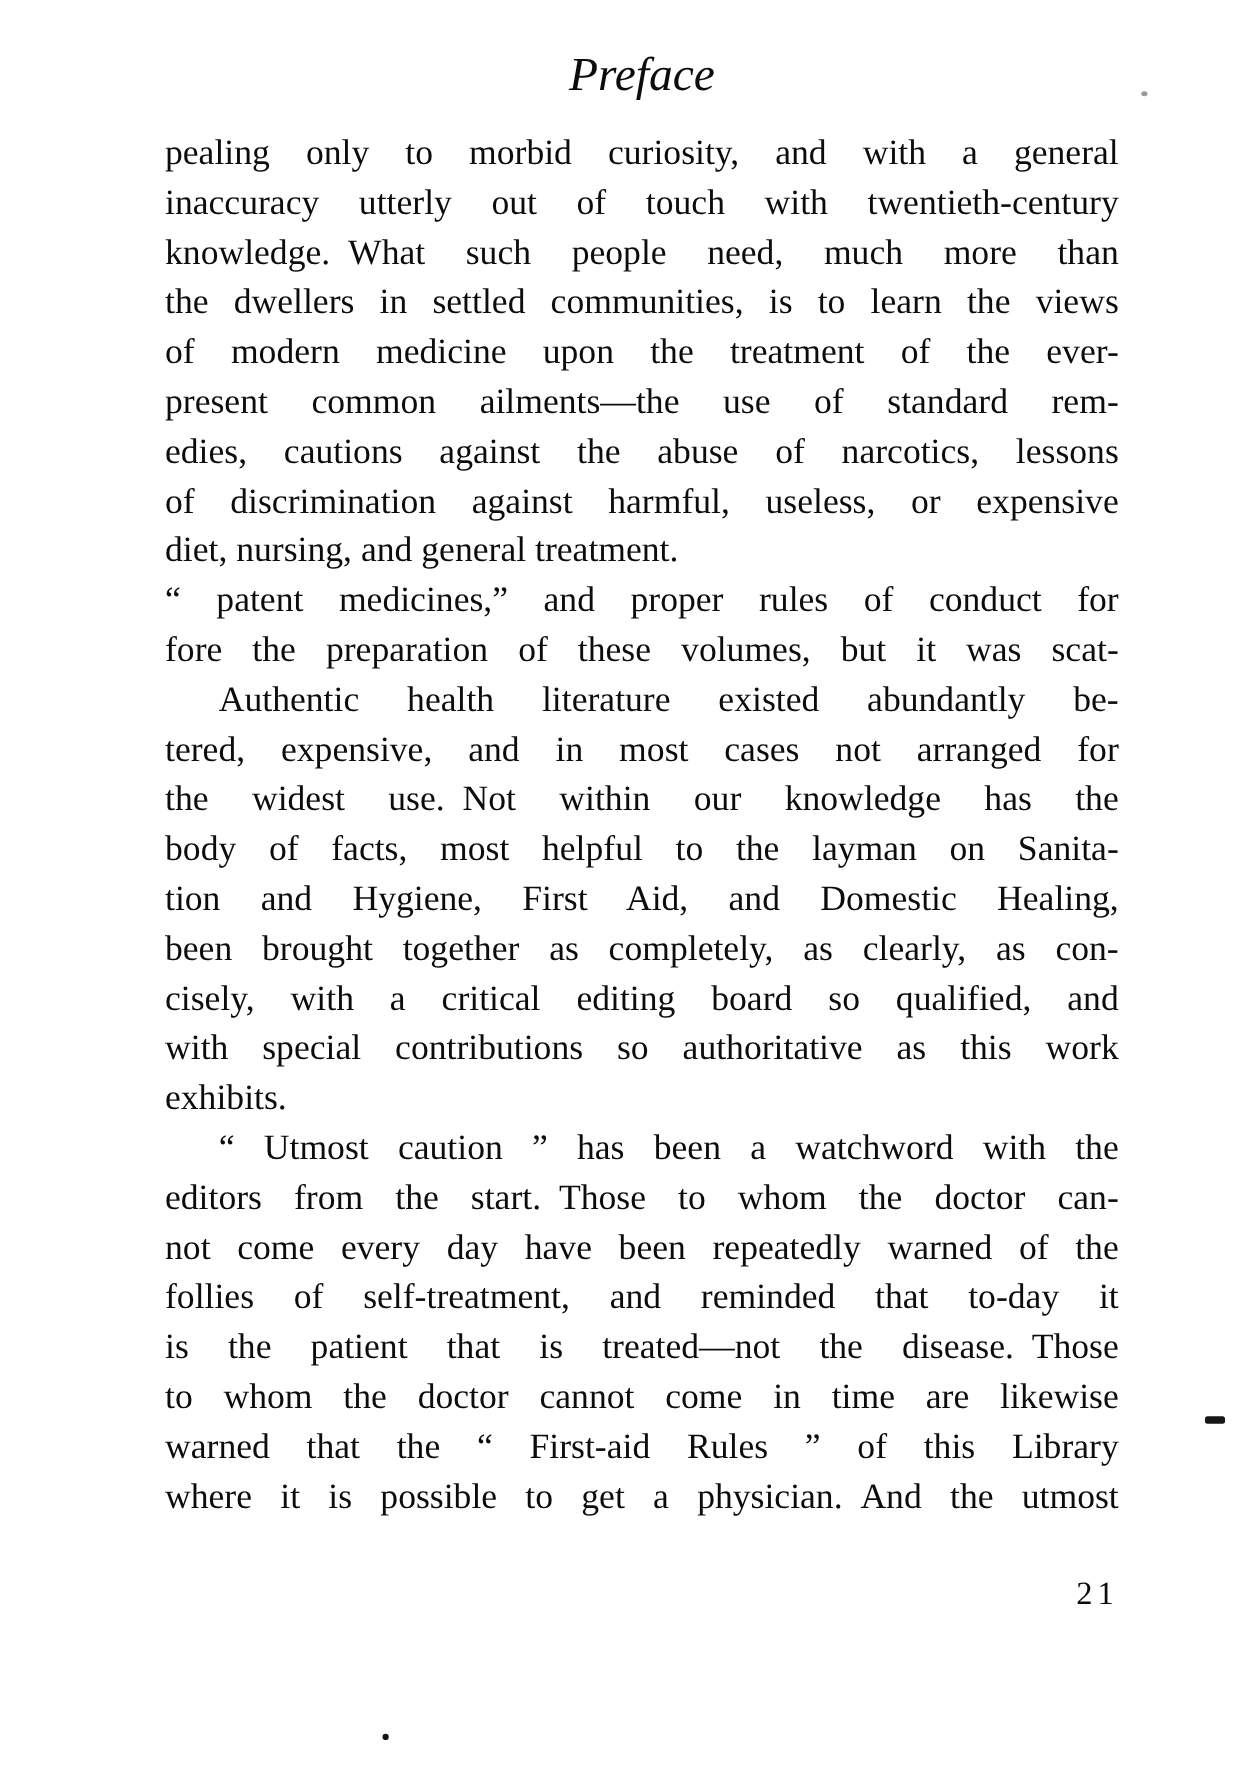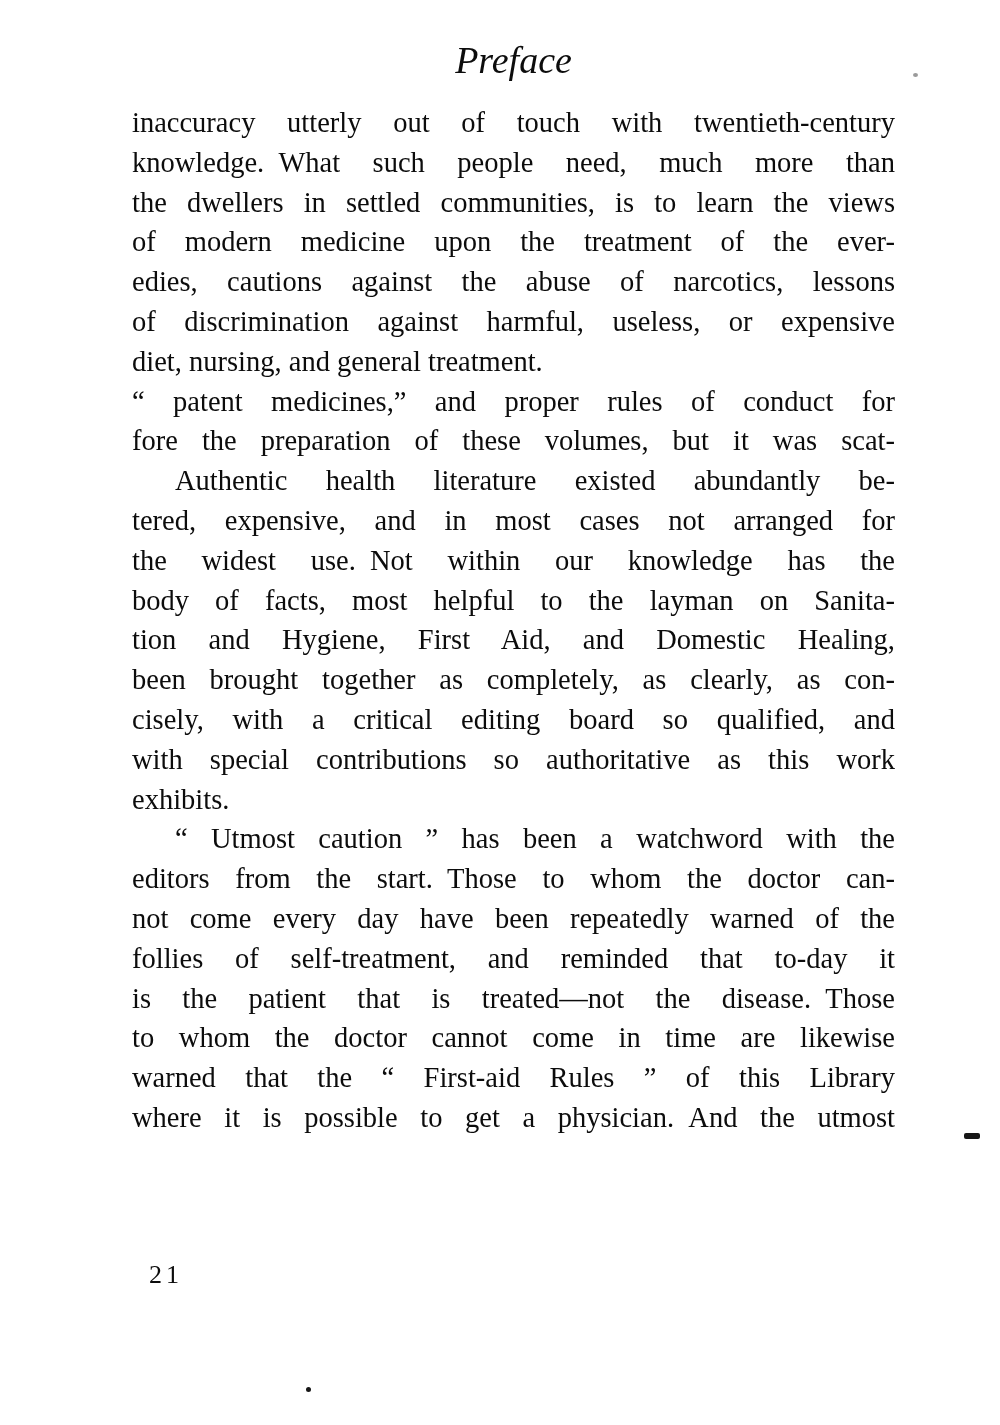--- a/index.html
+++ b/index.html
@@ -50,24 +50,24 @@
   .line.end {
     text-align-last: left;
   }
   .line.indent {
     text-indent: 43px;
   }
   .it {
   }
   .page-number {
     position: absolute;
-    left: 149px;
+    left: 132px;
     top: 1260px;
     width: 763px;
-    text-align: left;
+    text-align: right;
     font-size: 26px;
     letter-spacing: 4px;
   }
   .mark {
     position: absolute;
     background: #161616;
   }
   .mark-dash {
     left: 964px;
     top: 1133px;
@@ -91,24 +91,26 @@
     background: #9a9a9a;
   }
 </style>
 </head>
 <body>
 
 <div class="page">
   <div class="title">Preface</div>
 
   <div class="text-block">
+      <div class="line"><span>pealing only to morbid curiosity, and with a general</span></div>
       <div class="line"><span>inaccuracy utterly out of touch with twentieth-century</span></div>
       <div class="line"><span>knowledge. What such people need, much more than</span></div>
       <div class="line"><span>the dwellers in settled communities, is to learn the views</span></div>
       <div class="line"><span>of modern medicine upon the treatment of the ever-</span></div>
+      <div class="line"><span>present common ailments—the use of standard rem-</span></div>
       <div class="line"><span>edies, cautions against the abuse of narcotics, lessons</span></div>
       <div class="line"><span>of discrimination against harmful, useless, or expensive</span></div>
       <div class="line end"><span>diet, nursing, and general treatment.</span></div>
       <div class="line"><span>“ patent medicines,” and proper rules of conduct for</span></div>
       <div class="line"><span>fore the preparation of these volumes, but it was scat-</span></div>
       <div class="line indent"><span>Authentic health literature existed abundantly be-</span></div>
       <div class="line"><span>tered, expensive, and in most cases not arranged for</span></div>
       <div class="line"><span>the widest use. Not within our knowledge has the</span></div>
       <div class="line"><span>body of facts, most helpful to the layman on Sanita-</span></div>
       <div class="line"><span>tion and Hygiene, First Aid, and Domestic Healing,</span></div>

